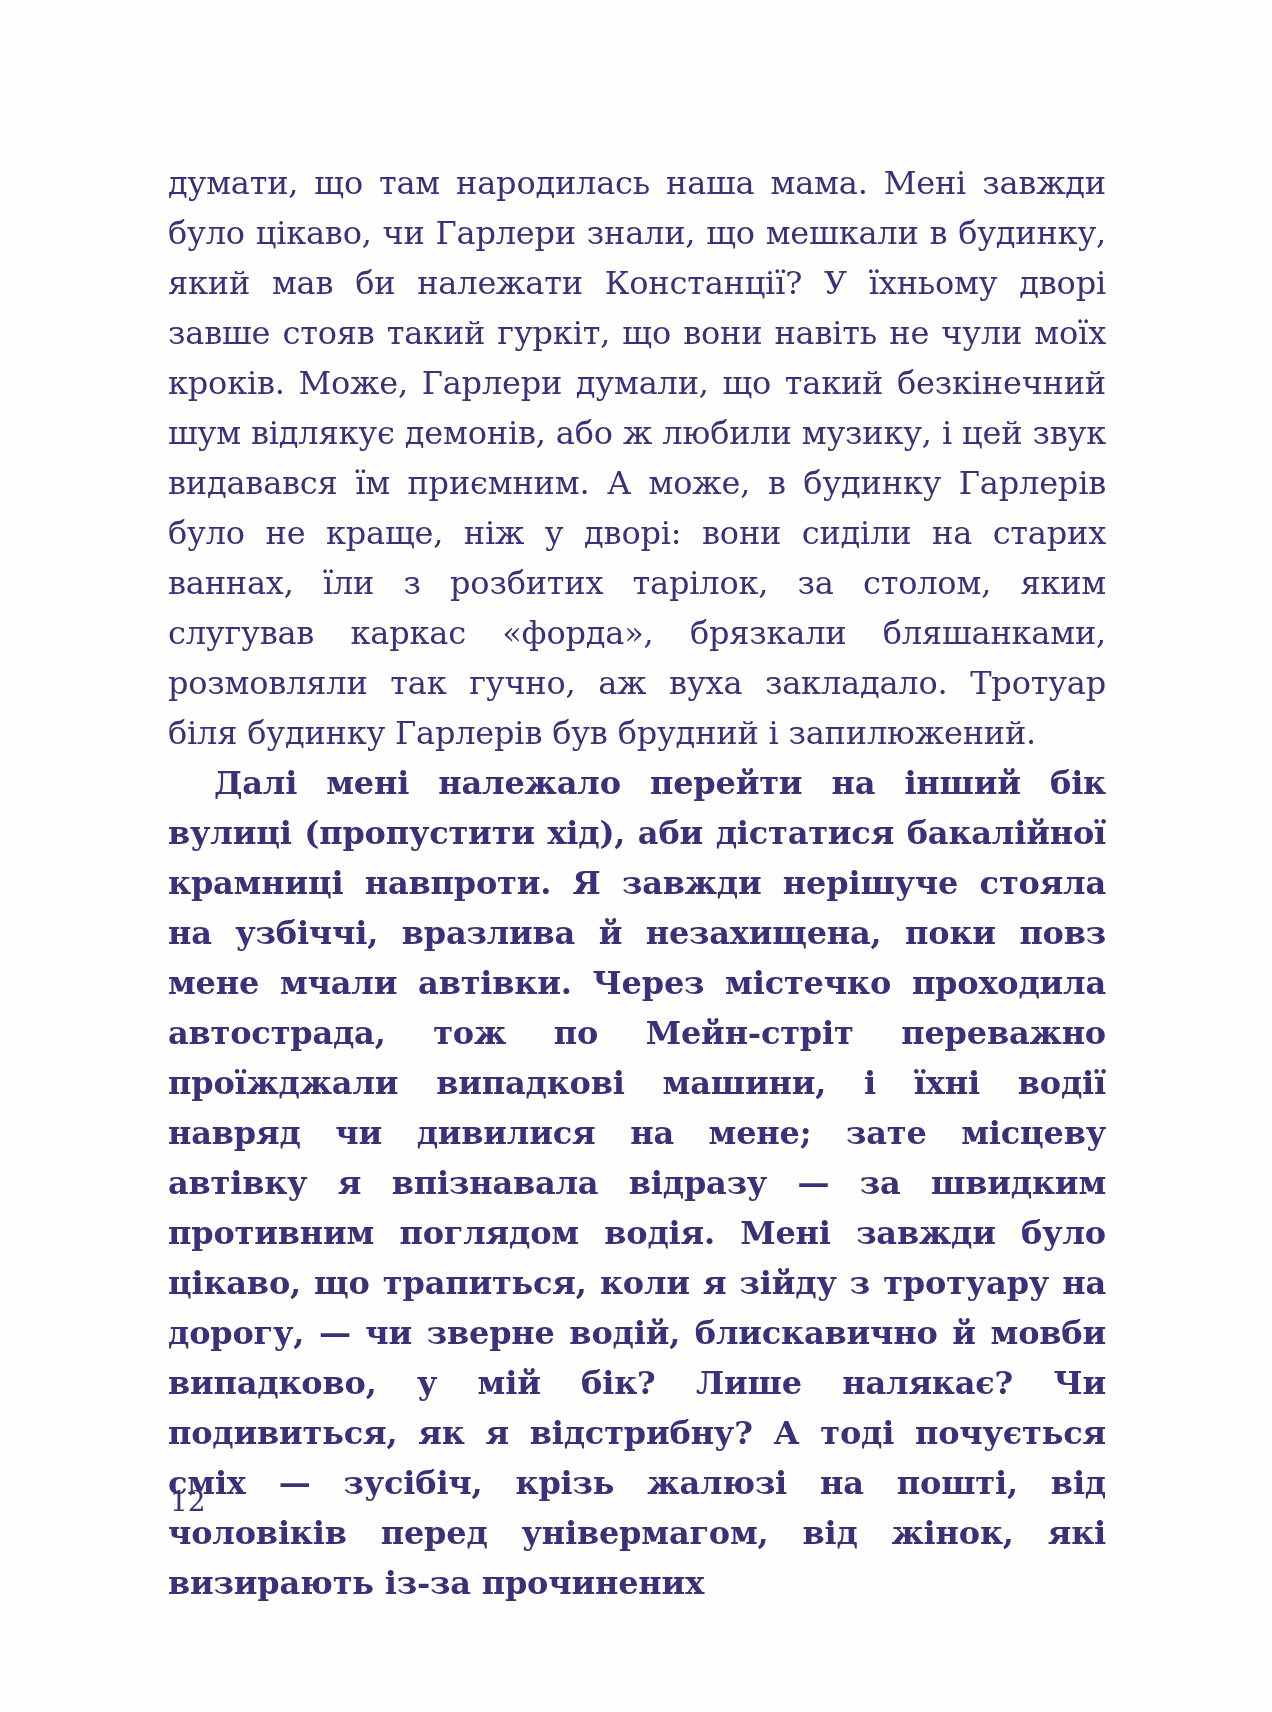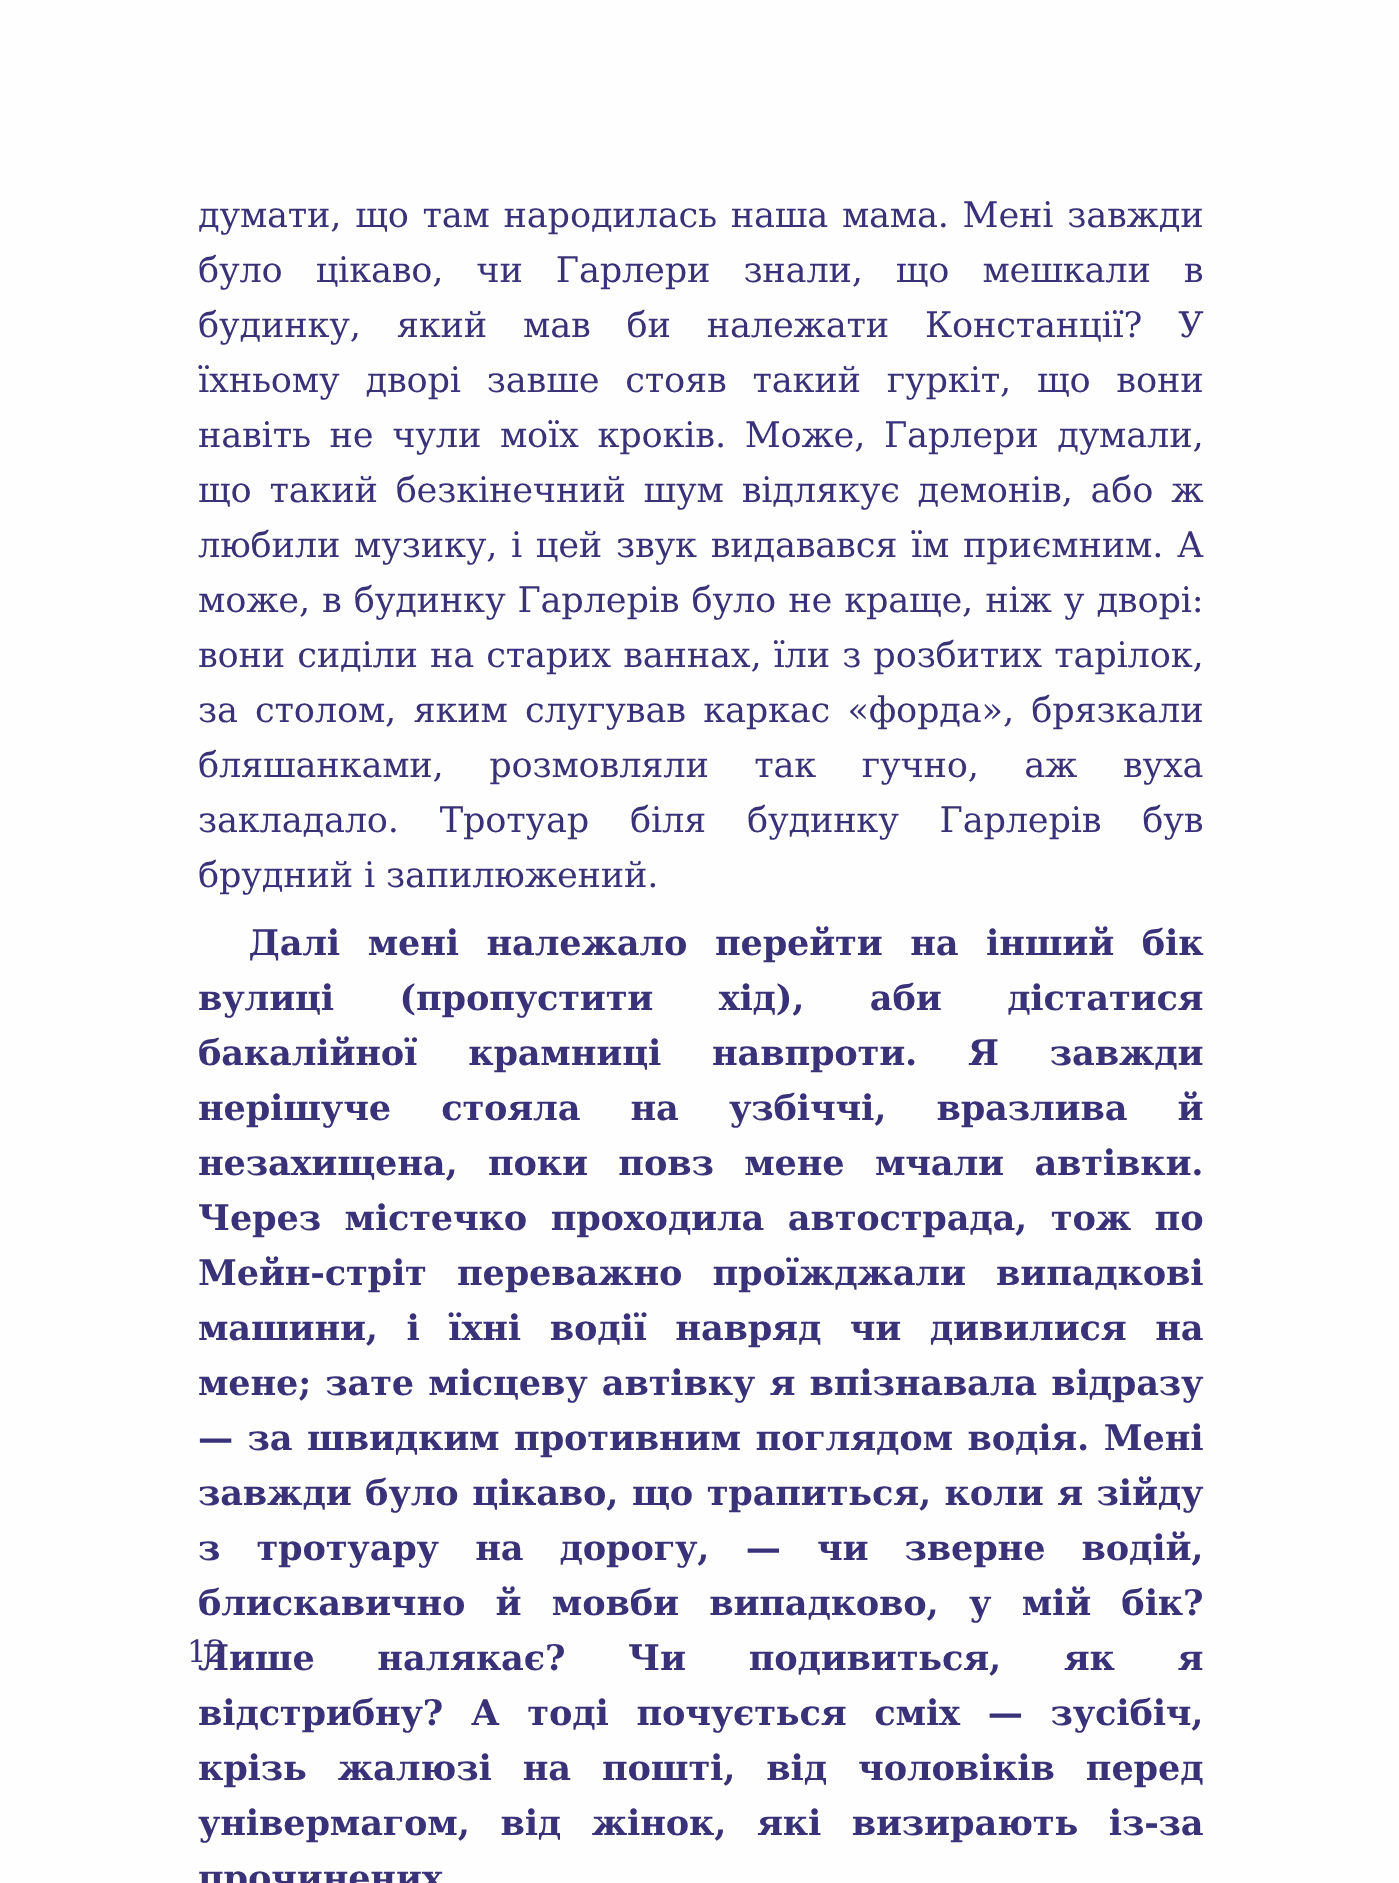--- a/index.html
+++ b/index.html
@@ -21,21 +21,21 @@
     left: 168px;
     top: 158px;
     width: 938px;
     color: #3a3278;
     font-size: 32px;
     line-height: 50px;
     text-align: justify;
     letter-spacing: -0.2px;
   }
   .text-block p {
-    margin: 12px;
+    margin: 0;
     padding: 0;
   }
   .text-block p.indent {
     text-indent: 46px;
     font-weight: bold;
   }
   .page-number {
     position: absolute;
     left: 170px;
     top: 1482px;

